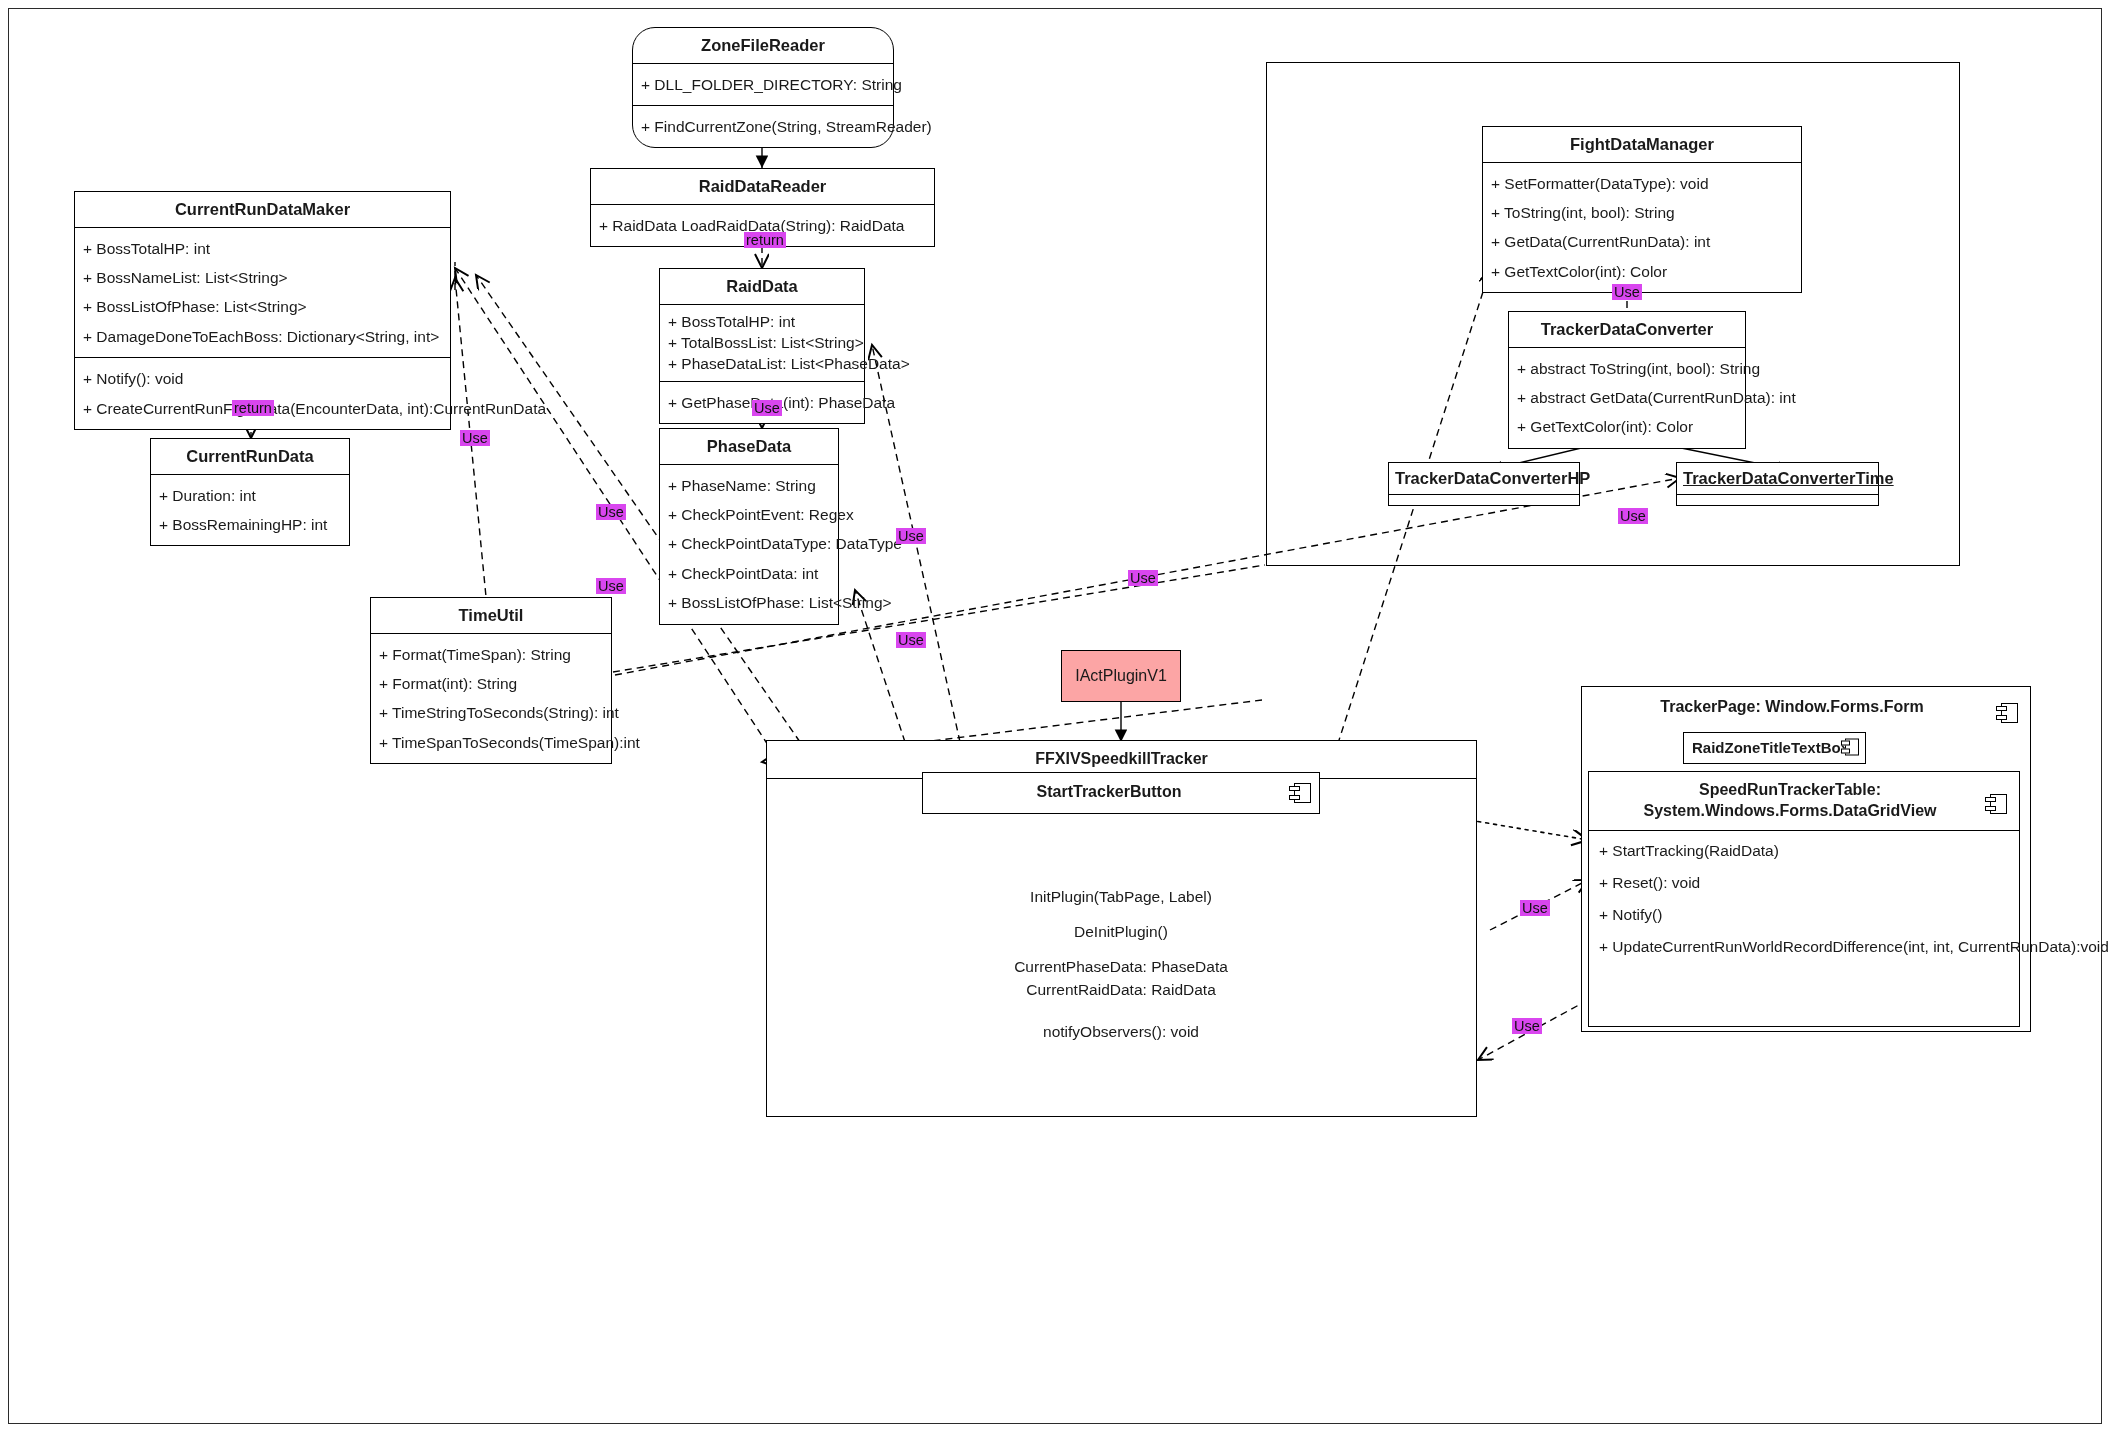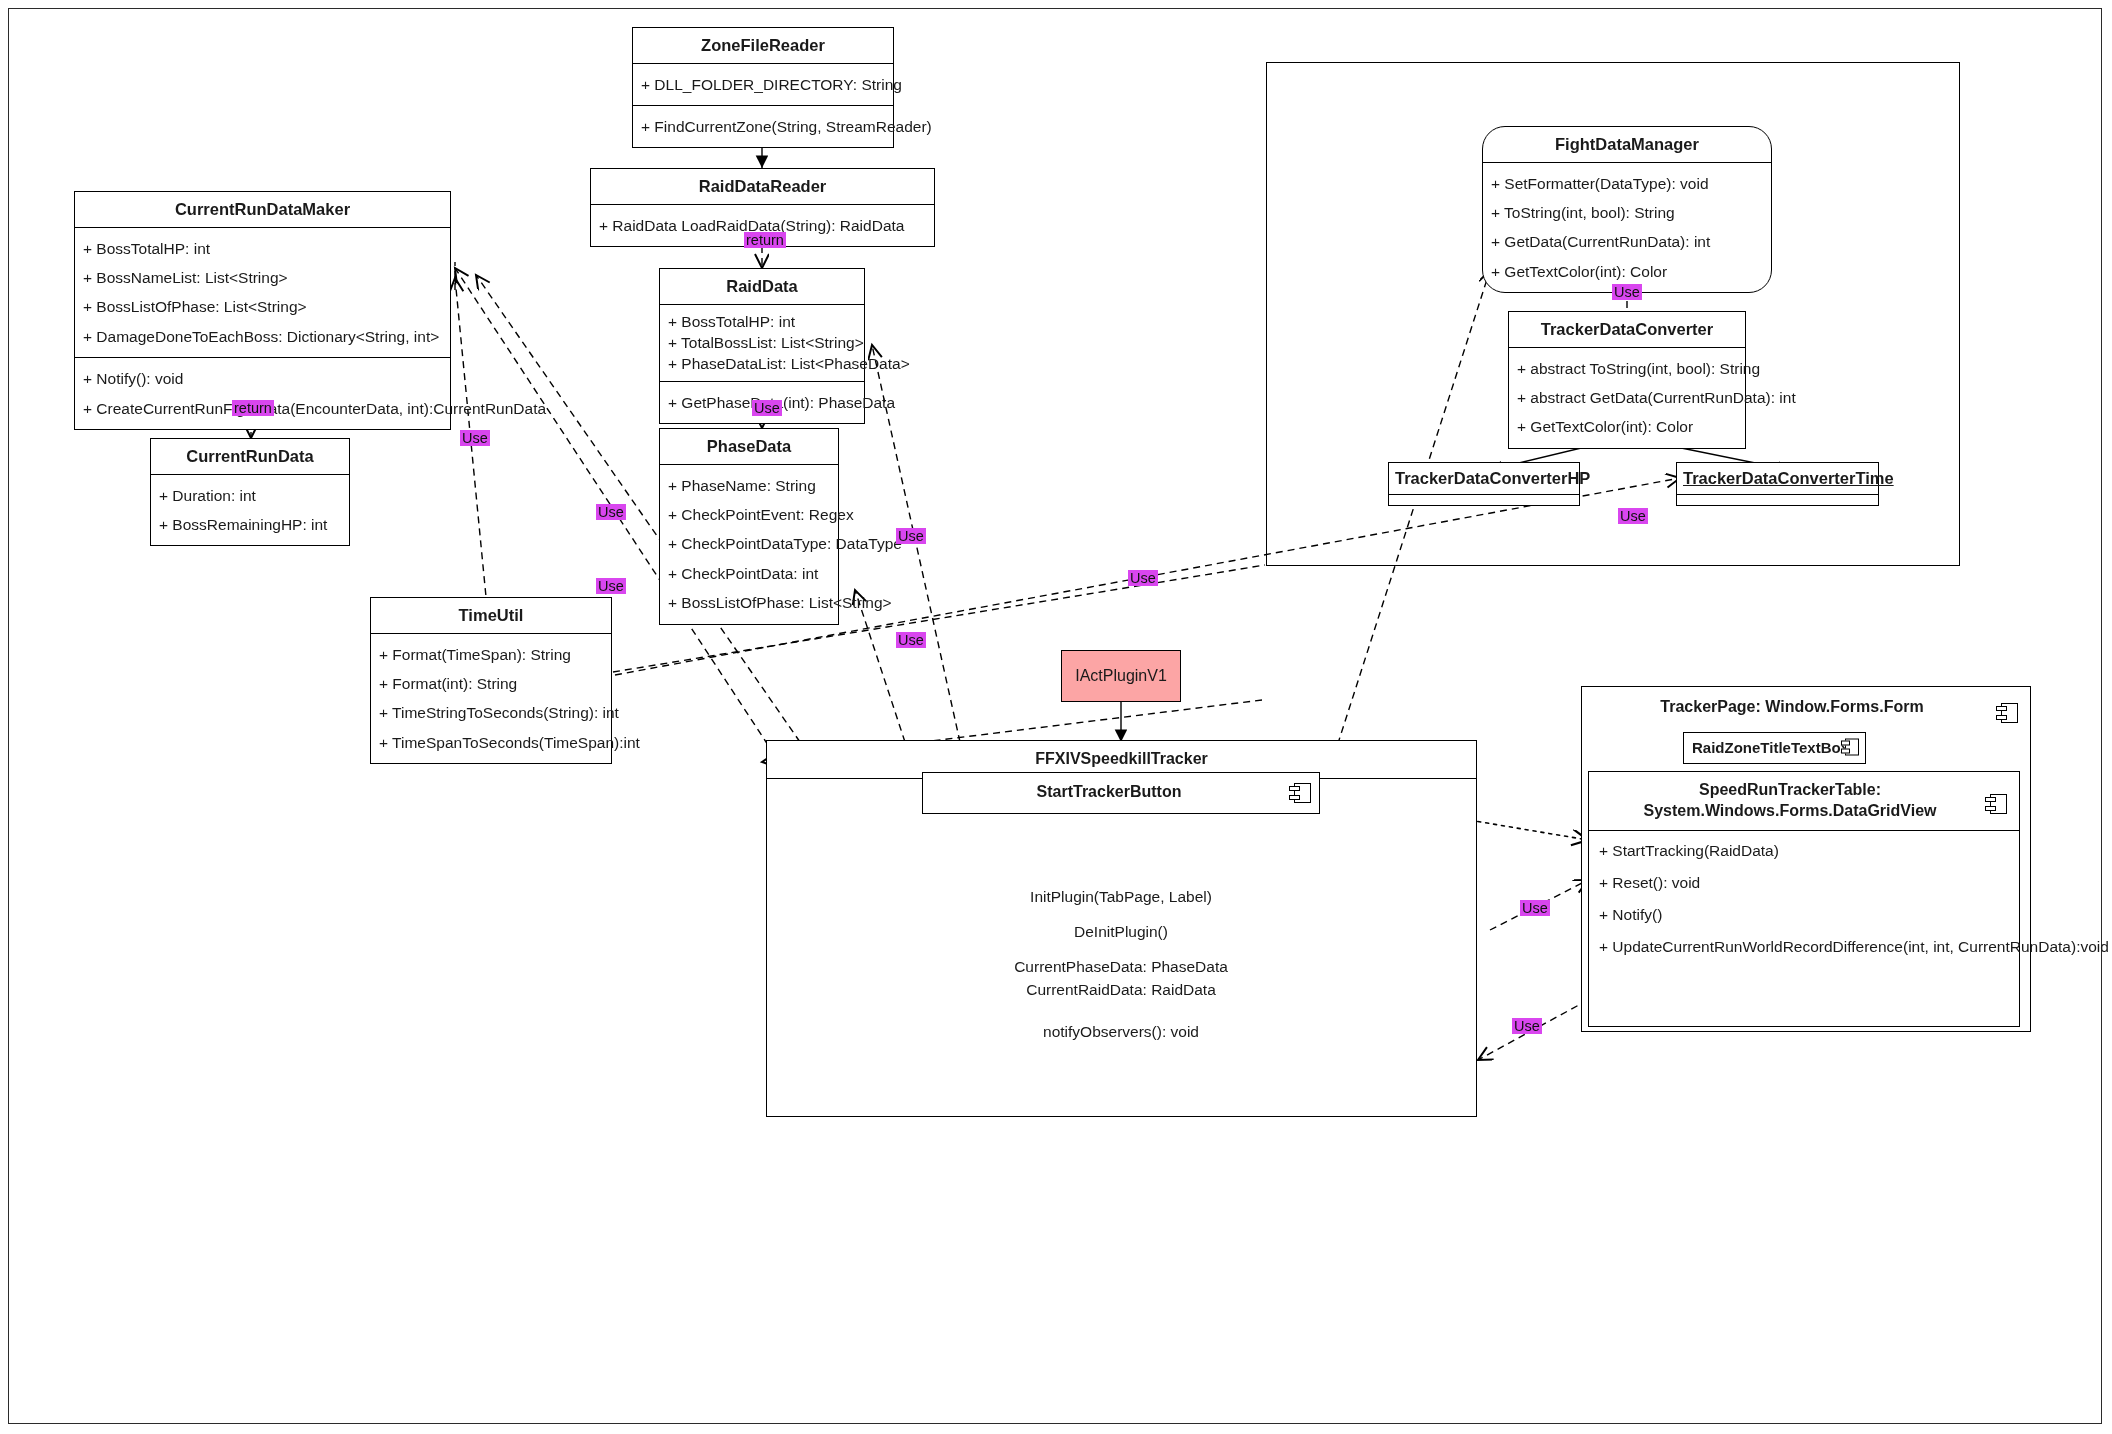--- a/index.html
+++ b/index.html
@@ -230,21 +230,21 @@
   <div class="edge-label" style="left:896px; top:528px;">Use</div>
   <div class="edge-label" style="left:896px; top:632px;">Use</div>
   <div class="edge-label" style="left:1128px; top:570px;">Use</div>
   <div class="edge-label" style="left:1618px; top:508px;">Use</div>
   <div class="edge-label" style="left:1612px; top:284px;">Use</div>
   <div class="edge-label" style="left:1520px; top:900px;">Use</div>
   <div class="edge-label" style="left:1512px; top:1018px;">Use</div>
 
   <div class="frame" style="left:1266px; top:62px; width:694px; height:504px;"></div>
 
-  <div class="uml" style="left:632px; top:27px; width:262px;">
+  <div class="uml" style="left:632px; top:27px; width:262px;border-radius:23px;">
     <div class="title">ZoneFileReader</div>
     <div class="compartment">
       <div class="row">+ DLL_FOLDER_DIRECTORY: String</div>
     </div>
     <div class="compartment">
       <div class="row">+ FindCurrentZone(String, StreamReader)</div>
     </div>
   </div>
 
   <div class="uml" style="left:590px; top:168px; width:345px;">
@@ -302,21 +302,21 @@
   <div class="uml" style="left:370px; top:597px; width:242px;">
     <div class="title">TimeUtil</div>
     <div class="compartment">
       <div class="row">+ Format(TimeSpan): String</div>
       <div class="row">+ Format(int): String</div>
       <div class="row">+ TimeStringToSeconds(String): int</div>
       <div class="row">+ TimeSpanToSeconds(TimeSpan):int</div>
     </div>
   </div>
 
-  <div class="uml" style="left:1482px; top:126px; width:290px;border-radius:23px;">
+  <div class="uml" style="left:1482px; top:126px; width:320px;">
     <div class="title">FightDataManager</div>
     <div class="compartment">
       <div class="row">+ SetFormatter(DataType): void</div>
       <div class="row">+ ToString(int, bool): String</div>
       <div class="row">+ GetData(CurrentRunData): int</div>
       <div class="row">+ GetTextColor(int): Color</div>
     </div>
   </div>
 
   <div class="uml" style="left:1508px; top:311px; width:238px;">

